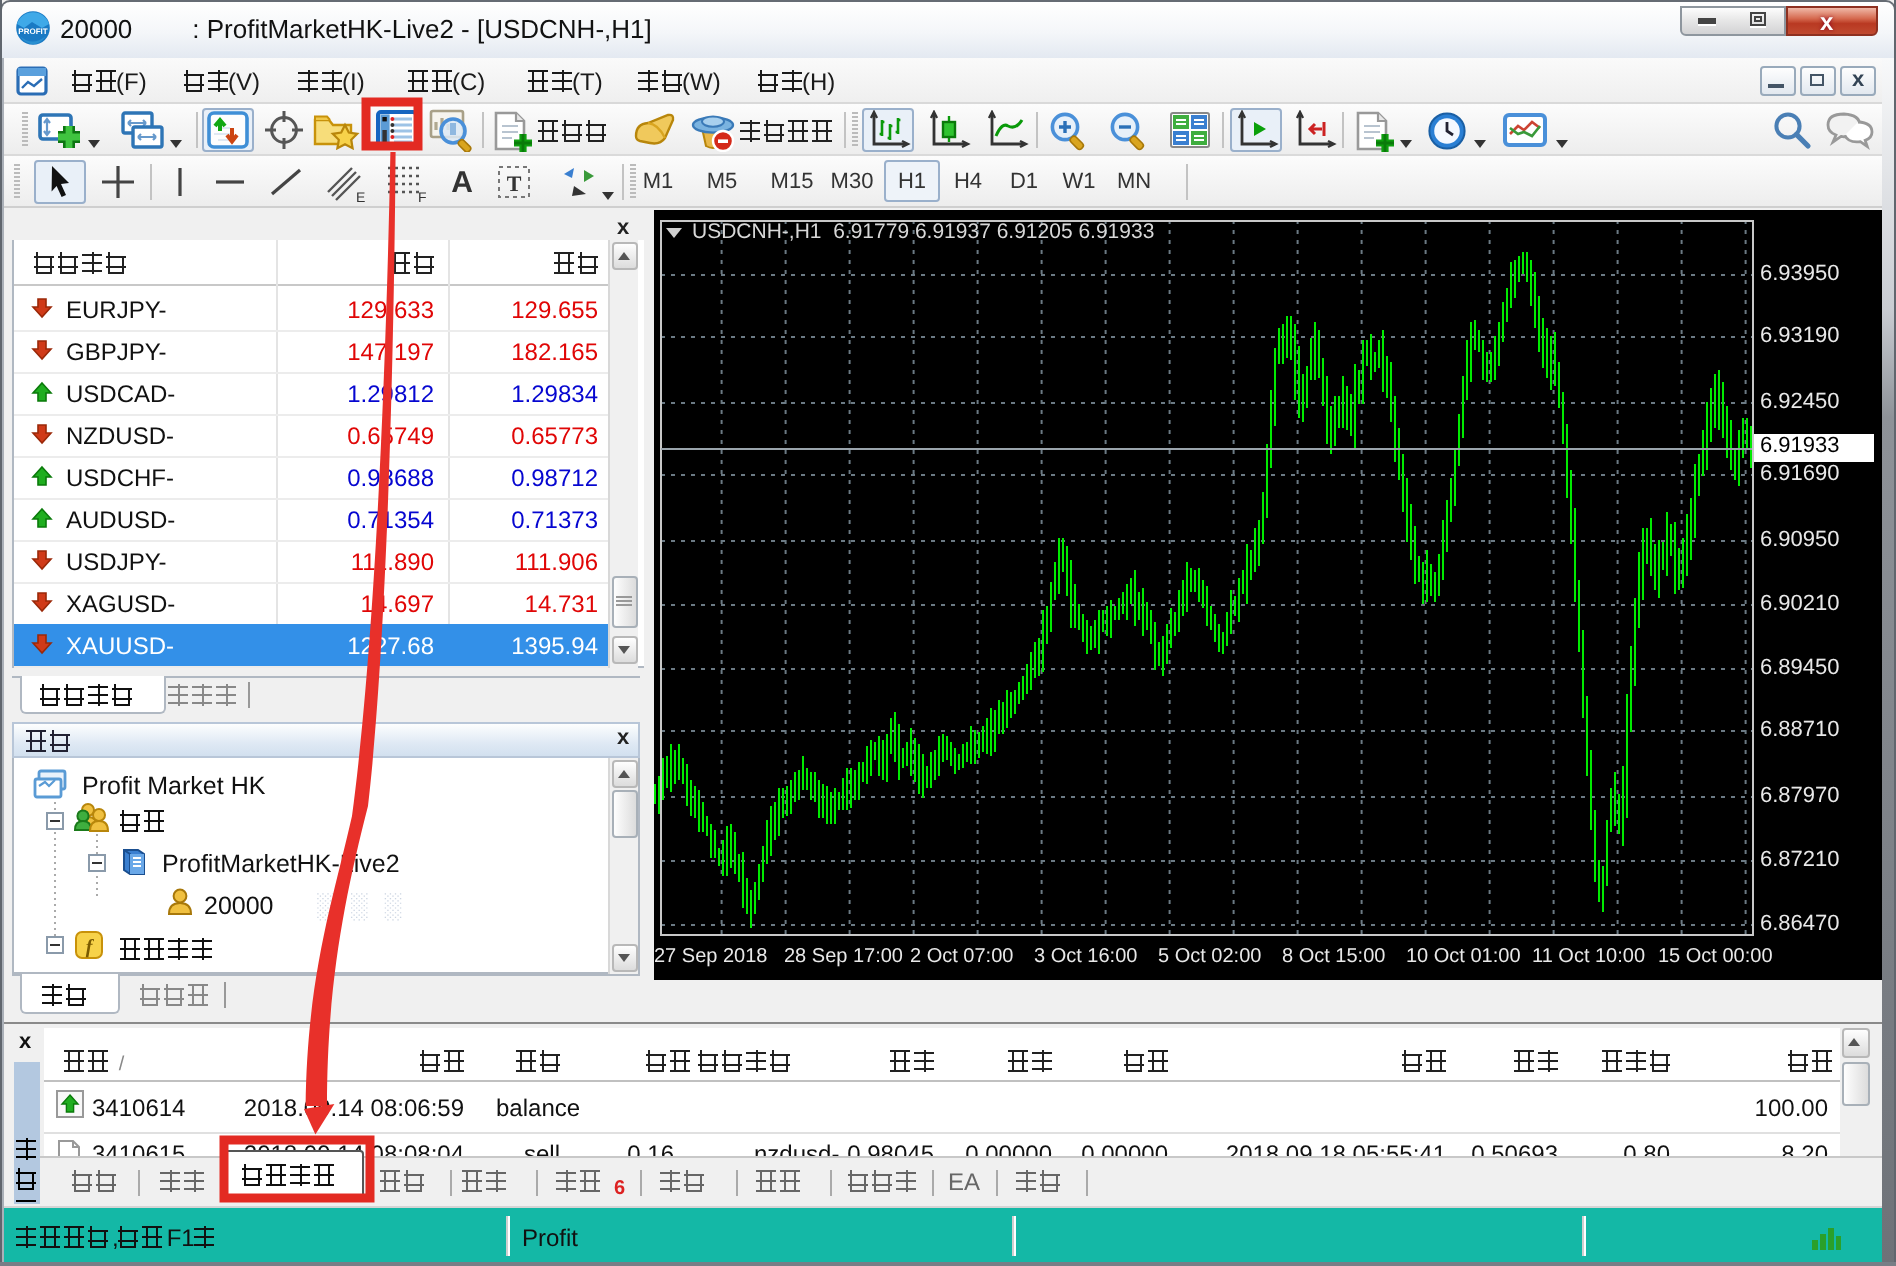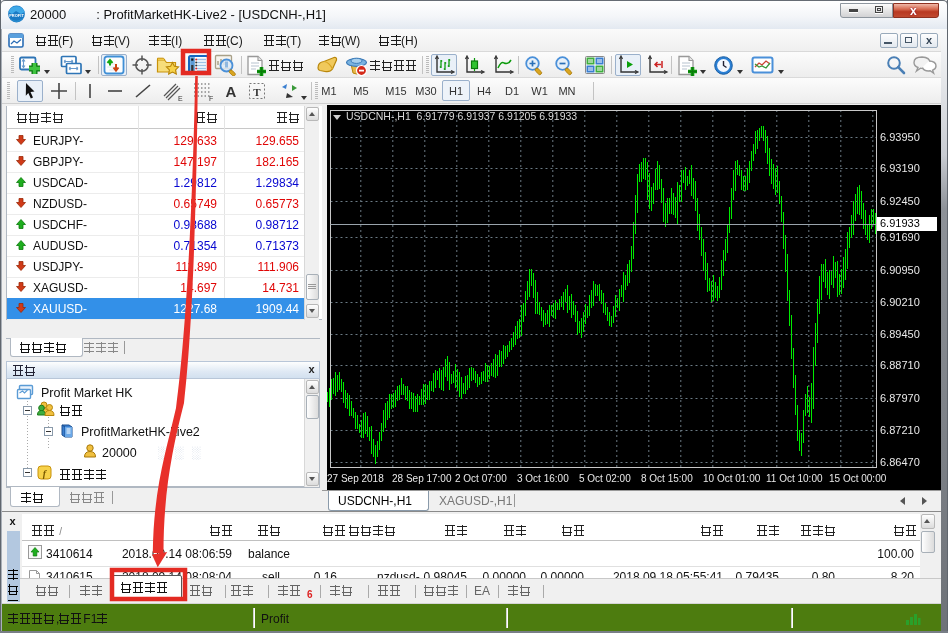--- a/index.html
+++ b/index.html
@@ -335,21 +335,21 @@
     <div class="ab" style="left:441px;top:2px;width:28px;height:21px;border:1px solid #9ab0cb;background:#eef3f9;border-radius:2px"></div>
     <div class="ab" style="left:447px;top:7px;width:16px;font-size:11px;color:#333;text-align:center">H1</div>
     <div class="ab" style="left:475px;top:7px;width:16px;font-size:11px;color:#333;text-align:center">H4</div>
     <div class="ab" style="left:503px;top:7px;width:16px;font-size:11px;color:#333;text-align:center">D1</div>
     <div class="ab" style="left:530px;top:7px;width:17px;font-size:11px;color:#333;text-align:center">W1</div>
     <div class="ab" style="left:557px;top:7px;width:18px;font-size:11px;color:#333;text-align:center">MN</div>
     <div class="sep1" style="left:592px"></div>
   </div>
 <div class="ab" id="mw" style="left:2px;top:104px;width:318px;height:255px;background:#f0f0f0">
     <div class="ab" style="left:303px;top:4px;width:13px;height:13px;color:#222;font-weight:bold;font-size:11px;text-align:center;line-height:13px">x</div>
-    <div class="ab" style="left:4px;top:2px;width:332px;height:214px;background:#fff;border:1px solid #b0b8c2;border-top:none">
+    <div class="ab" style="left:4px;top:16px;width:332px;height:214px;background:#fff;border:1px solid #b0b8c2;border-top:none">
 <div class="ab" style="left:0;top:0;width:312px;height:23px;background:#fff;border-bottom:1px solid #c8c8c8"></div>
       <div class="ab" style="left:10px;top:5px;color:#222"><i class="g g2"></i><i class="g g2"></i><i class="g g0"></i><i class="g g2"></i></div>
       <div class="ab" style="left:126px;top:5px;width:84px;text-align:right;color:#222"><i class="g g1"></i><i class="g g2"></i></div>
       <div class="ab" style="left:212px;top:5px;width:80px;text-align:right;color:#222"><i class="g g1"></i><i class="g g2"></i></div>
       <div class="ab" style="left:131px;top:0;width:1px;height:214px;background:#e4e4e4"></div>
       <div class="ab" style="left:217px;top:0;width:1px;height:214px;background:#e4e4e4"></div>
       <div class="ab" style="left:8px;top:28px"><svg width="12" height="12" viewBox="0 0 12 12" style="">
           <path d="M6 10.5 L1.5 5.5 H4 V1.5 H8 V5.5 H10.5 z" fill="#d03a18" stroke="#9a2808" stroke-width="0.8"></path>
         </svg></div>
       <div class="ab" style="left:26px;top:28px;color:#111;font-size:12px">EURJPY-</div>
@@ -404,21 +404,21 @@
       <div class="ab" style="left:26px;top:175px;color:#111;font-size:12px">XAGUSD-</div>
       <div class="ab" style="left:120px;top:175px;width:90px;text-align:right;color:#e00606;font-size:12px">14.697</div>
       <div class="ab" style="left:200px;top:175px;width:92px;text-align:right;color:#e00606;font-size:12px">14.731</div>
       <div class="ab" style="left:0;top:192px;width:297px;height:1px;background:#ececec"></div>
       <div class="ab" style="left:0;top:192px;width:297px;height:21px;background:#3390e8"></div>
       <div class="ab" style="left:8px;top:196px"><svg width="12" height="12" viewBox="0 0 12 12" style="">
           <path d="M6 10.5 L1.5 5.5 H4 V1.5 H8 V5.5 H10.5 z" fill="#d03a18" stroke="#9a2808" stroke-width="0.8"></path>
         </svg></div>
       <div class="ab" style="left:26px;top:196px;color:#fff;font-size:12px">XAUUSD-</div>
       <div class="ab" style="left:120px;top:196px;width:90px;text-align:right;color:#fff;font-size:12px">1227.68</div>
-      <div class="ab" style="left:200px;top:196px;width:92px;text-align:right;color:#fff;font-size:12px">1909.44</div>
+      <div class="ab" style="left:200px;top:196px;width:92px;text-align:right;color:#fff;font-size:12px">1395.94</div>
       <div class="ab" style="left:0;top:213px;width:297px;height:1px;background:#ececec"></div>
       <div class="ab" style="left:297px;top:0;width:15px;height:214px;background:#f0f0f0;border-left:1px solid #d8d8d8">
 <div class="ab" style="left:1px;top:1px;width:13px;height:14px;background:linear-gradient(#fefefe,#dcdcdc);border:1px solid #b8b8b8;border-radius:2px"></div>
 <div class="ab" style="left:4px;top:6px;width:0;height:0;border-left:3px solid transparent;border-right:3px solid transparent;border-bottom:4px solid #555"></div>
 <div class="ab" style="left:1px;top:168px;width:13px;height:26px;background:linear-gradient(90deg,#fefefe,#dcdcdc);border:1px solid #a8b0b8;border-radius:2px"></div>
 <div class="ab" style="left:3px;top:178px;width:8px;height:1px;background:#999;box-shadow:0 2px 0 #999,0 4px 0 #999"></div>
 <div class="ab" style="left:1px;top:198px;width:13px;height:14px;background:linear-gradient(#fefefe,#dcdcdc);border:1px solid #b8b8b8;border-radius:2px"></div>
 <div class="ab" style="left:4px;top:203px;width:0;height:0;border-left:3px solid transparent;border-right:3px solid transparent;border-top:4px solid #555"></div>
 </div>
     </div>
@@ -521,28 +521,20 @@
         <path d="M3.5 260.5 H549" stroke="#6b7a84" stroke-width="1" stroke-dasharray="2 3"></path>
         <path d="M3.5 293.5 H549" stroke="#6b7a84" stroke-width="1" stroke-dasharray="2 3"></path>
         <path d="M3.5 325.5 H549" stroke="#6b7a84" stroke-width="1" stroke-dasharray="2 3"></path>
         <path d="M3.5 357.5 H549" stroke="#6b7a84" stroke-width="1" stroke-dasharray="2 3"></path>
         <rect x="3.5" y="5.5" width="546" height="357" fill="none" stroke="#c8c8c8" stroke-width="1"></rect>
         <g transform="translate(-5,-1)">
           <path d="M5.5 288V298M7.5 284V303M9.5 275V296M11.5 274V290M13.5 268V292M15.5 271V288M17.5 268V286M19.5 275V288M21.5 278V299M23.5 286V304M25.5 289V305M27.5 291V312M29.5 297V312M31.5 304V314M33.5 308V325M35.5 311V325M37.5 320V329M39.5 316V334M41.5 309V334M43.5 308V330M45.5 312V333M47.5 323V337M49.5 322V350M51.5 335V353M53.5 341V360M55.5 337V353M57.5 328V346M59.5 319V337M61.5 306V328M63.5 299V324M65.5 297V316M67.5 290V314M69.5 290V305M71.5 289V304M73.5 286V303M75.5 282V297M77.5 281V296M79.5 274V291M81.5 280V291M83.5 282V296M85.5 282V297M87.5 286V305M89.5 288V305M91.5 289V308M93.5 292V308M95.5 290V308M97.5 292V301M99.5 285V301M101.5 280V301M103.5 280V300M105.5 281V296M107.5 277V296M109.5 277V287M111.5 269V288M113.5 266V284M115.5 267V276M117.5 264V284M119.5 266V286M121.5 263V287M123.5 255V273M125.5 252V277M127.5 258V286M129.5 270V280M131.5 267V279M133.5 260V284M135.5 265V287M137.5 268V293M139.5 273V295M141.5 279V290M143.5 272V290M145.5 271V286M147.5 264V284M149.5 263V277M151.5 264V276M153.5 267V279M155.5 270V283M157.5 273V281M159.5 268V280M161.5 267V277M163.5 259V278M165.5 261V278M167.5 262V275M169.5 259V272M171.5 255V273M173.5 250V274M175.5 251V272M177.5 246V263M179.5 247V263M181.5 241V260M183.5 242V255M185.5 241V253M187.5 237V248M189.5 234V246M191.5 228V243M193.5 222V241M195.5 217V235M197.5 215V234M199.5 201V232M201.5 199V218M203.5 187V212M205.5 177V196M207.5 165V193M209.5 165V182M211.5 169V194M213.5 176V210M215.5 188V210M217.5 198V211M219.5 203V217M221.5 206V223M223.5 209V221M225.5 206V220M227.5 201V223M229.5 201V212M231.5 199V214M233.5 196V215M235.5 199V206M237.5 195V206M239.5 192V203M241.5 188V206M243.5 185V198M245.5 181V209M247.5 192V206M249.5 190V214M251.5 197V211M253.5 201V218M255.5 207V231M257.5 217V229M259.5 214V234M261.5 208V228M263.5 200V220M265.5 202V214M267.5 191V212M269.5 186V204M271.5 177V202M273.5 180V192M275.5 181V192M277.5 180V197M279.5 186V200M281.5 189V209M283.5 199V211M285.5 203V217M287.5 208V222M289.5 212V223M291.5 202V219M293.5 191V213M295.5 194V204M297.5 185V207M299.5 181V193M301.5 168V198M303.5 171V186M305.5 160V182M307.5 156V179M309.5 142V168M311.5 118V155M313.5 91V130M315.5 70V109M317.5 60V78M319.5 58V78M321.5 54V75M323.5 54V76M325.5 58V96M327.5 69V105M329.5 83V107M331.5 79V100M333.5 65V86M335.5 57V86M337.5 61V85M339.5 75V99M341.5 84V118M343.5 99V123M345.5 94V119M347.5 94V110M349.5 84V110M351.5 89V111M353.5 93V114M355.5 78V121M357.5 81V98M359.5 66V98M361.5 66V79M363.5 63V86M365.5 72V82M367.5 66V80M369.5 61V92M371.5 74V95M373.5 77V107M375.5 94V127M377.5 110V136M379.5 123V152M381.5 135V167M383.5 148V176M385.5 159V188M387.5 174V187M389.5 177V198M391.5 171V197M393.5 178V194M395.5 182V197M397.5 173V194M399.5 156V186M401.5 146V172M403.5 135V157M405.5 121V149M407.5 103V129M409.5 84V115M411.5 66V96M413.5 57V87M415.5 56V71M417.5 61V72M419.5 66V86M421.5 72V87M423.5 72V87M425.5 64V86M427.5 57V79M429.5 47V67M431.5 40V57M433.5 27V50M435.5 26V45M437.5 24V37M439.5 22V33M441.5 22V37M443.5 26V49M445.5 32V60M447.5 44V72M449.5 55V80M451.5 60V85M453.5 64V91M455.5 62V89M457.5 77V100M459.5 92V118M461.5 108V145M463.5 131V168M465.5 150V197M467.5 186V222M469.5 211V255M471.5 244V284M473.5 271V311M475.5 301V337M477.5 326V347M479.5 329V352M481.5 306V339M483.5 290V312M485.5 282V309M487.5 293V313M489.5 279V319M491.5 243V305M493.5 219V262M495.5 195V239M497.5 172V210M499.5 160V196M501.5 160V178M503.5 155V184M505.5 168V191M507.5 166V195M509.5 167V181M511.5 152V184M513.5 158V174M515.5 157V193M517.5 170V191M519.5 165V190M521.5 153V184M523.5 145V176M525.5 128V165M527.5 123V144M529.5 111V134M531.5 97V131M533.5 90V117M535.5 83V110M537.5 81V111M539.5 87V115M541.5 99V125M543.5 106V131M545.5 120V136M547.5 111V139M549.5 105V125M551.5 105V121M553.5 109V130" stroke="#00ea00" stroke-width="1" shape-rendering="crispEdges"></path>
         </g>
         <path d="M3.5 119.5 H549" stroke="#9aa4ac" stroke-width="1"></path>
       </svg><div class="ab" style="left:6px;top:5px;color:#d8d8d8;font-size:10.5px"><span style="display:inline-block;width:0;height:0;border-left:4px solid transparent;border-right:4px solid transparent;border-top:5px solid #d0d0d0;margin-right:5px"></span>USDCNH-,H1&nbsp; 6.91779 6.91937 6.91205 6.91933</div><div class="ab" style="left:553px;top:26px;color:#e8e8e8;font-size:11px">6.93950</div><div class="ab" style="left:553px;top:57px;color:#e8e8e8;font-size:11px">6.93190</div><div class="ab" style="left:553px;top:90px;color:#e8e8e8;font-size:11px">6.92450</div><div class="ab" style="left:553px;top:126px;color:#e8e8e8;font-size:11px">6.91690</div><div class="ab" style="left:553px;top:159px;color:#e8e8e8;font-size:11px">6.90950</div><div class="ab" style="left:553px;top:191px;color:#e8e8e8;font-size:11px">6.90210</div><div class="ab" style="left:553px;top:223px;color:#e8e8e8;font-size:11px">6.89450</div><div class="ab" style="left:553px;top:254px;color:#e8e8e8;font-size:11px">6.88710</div><div class="ab" style="left:553px;top:287px;color:#e8e8e8;font-size:11px">6.87970</div><div class="ab" style="left:553px;top:319px;color:#e8e8e8;font-size:11px">6.87210</div><div class="ab" style="left:553px;top:351px;color:#e8e8e8;font-size:11px">6.86470</div><div class="ab" style="left:550px;top:112px;width:60px;height:14px;background:#fff;color:#000;font-size:11px;padding-left:3px">6.91933</div><div class="ab" style="left:0px;top:368px;color:#e8e8e8;font-size:10px;letter-spacing:0px">27 Sep 2018</div><div class="ab" style="left:65px;top:368px;color:#e8e8e8;font-size:10px;letter-spacing:0px">28 Sep 17:00</div><div class="ab" style="left:128px;top:368px;color:#e8e8e8;font-size:10px;letter-spacing:0px">2 Oct 07:00</div><div class="ab" style="left:190px;top:368px;color:#e8e8e8;font-size:10px;letter-spacing:0px">3 Oct 16:00</div><div class="ab" style="left:252px;top:368px;color:#e8e8e8;font-size:10px;letter-spacing:0px">5 Oct 02:00</div><div class="ab" style="left:314px;top:368px;color:#e8e8e8;font-size:10px;letter-spacing:0px">8 Oct 15:00</div><div class="ab" style="left:376px;top:368px;color:#e8e8e8;font-size:10px;letter-spacing:0px">10 Oct 01:00</div><div class="ab" style="left:439px;top:368px;color:#e8e8e8;font-size:10px;letter-spacing:0px">11 Oct 10:00</div><div class="ab" style="left:502px;top:368px;color:#e8e8e8;font-size:10px;letter-spacing:0px">15 Oct 00:00</div></div>
-<div class="ab" style="left:0;top:386px;width:625px;height:21px;background:#f0f0f0;border-top:1px solid #999">
-<div class="ab" style="left:6px;top:0;width:101px;height:20px;background:#fff;border:1px solid #8a9aaa;border-top:none;border-radius:0 0 3px 3px"></div>
-<div class="ab" style="left:16px;top:3px;color:#000">USDCNH-,H1</div>
-<div class="ab" style="left:117px;top:3px;color:#777">XAGUSD-,H1</div>
-<div class="ab" style="left:192px;top:3px;width:1px;height:13px;background:#999"></div>
-<div class="ab" style="left:578px;top:6px;width:0;height:0;border-top:4px solid transparent;border-bottom:4px solid transparent;border-right:5px solid #555"></div>
-<div class="ab" style="left:600px;top:6px;width:0;height:0;border-top:4px solid transparent;border-bottom:4px solid transparent;border-left:5px solid #555"></div>
-</div>
   </div>
 <div class="ab" id="term" style="left:2px;top:511px;width:944px;height:92px;background:#f0f0f0;border-top:1px solid #8a8a8a">
 <div class="ab" style="left:4px;top:3px;width:13px;height:13px;color:#111;font-weight:bold;font-size:11px;text-align:center;line-height:12px">x</div>
     <div class="ab" style="left:5px;top:19px;width:13px;height:71px;background:#b3c8e0"></div>
     <div class="ab" style="left:6px;top:57px;width:11px;height:32px;overflow:hidden"><i class="g g0" style="margin:0 0 2px 0"></i><i class="g g2" style="margin:0 0 2px 0"></i><i class="g g1" style="margin:0"></i></div>
     <div class="ab" style="left:20px;top:2px;width:898px;height:75px;background:#fff">
 <div class="ab" style="left:0;top:0;width:898px;height:27px;background:#fff;border-bottom:1px solid #c0c0c0"></div>
       <div class="ab" style="left:10px;top:10px;color:#222"><i class="g g1"></i><i class="g g1"></i> <span style="color:#888;font-size:10px">/</span></div>
       <div class="ab" style="left:115px;top:10px;width:95px;text-align:right;color:#222"><i class="g g2"></i><i class="g g1"></i></div>
       <div class="ab" style="left:163px;top:10px;width:95px;text-align:right;color:#222"><i class="g g1"></i><i class="g g2"></i></div>
@@ -570,21 +562,21 @@
         </svg></div>
       <div class="ab" style="left:24px;top:56px;color:#111">3410615</div>
       <div class="ab" style="left:92px;top:56px;width:118px;text-align:right;color:#111">2018.09.14 08:08:04</div>
       <div class="ab" style="left:240px;top:56px;color:#111">sell</div>
       <div class="ab" style="left:277px;top:56px;width:38px;text-align:right;color:#111">0.16</div>
       <div class="ab" style="left:355px;top:56px;color:#111">nzdusd-</div>
       <div class="ab" style="left:387px;top:56px;width:58px;text-align:right;color:#111">0.98045</div>
       <div class="ab" style="left:446px;top:56px;width:58px;text-align:right;color:#111">0.00000</div>
       <div class="ab" style="left:504px;top:56px;width:58px;text-align:right;color:#111">0.00000</div>
       <div class="ab" style="left:583px;top:56px;width:118px;text-align:right;color:#111">2018.09.18 05:55:41</div>
-      <div class="ab" style="left:699px;top:56px;width:58px;text-align:right;color:#111">0.79435</div>
+      <div class="ab" style="left:699px;top:56px;width:58px;text-align:right;color:#111">0.50693</div>
       <div class="ab" style="left:775px;top:56px;width:38px;text-align:right;color:#111">0.80</div>
       <div class="ab" style="left:842px;top:56px;width:50px;text-align:right;color:#111">8.20</div>
     </div>
 <div class="ab" style="left:918px;top:2px;width:16px;height:64px;background:#f0f0f0">
 <div class="ab" style="left:1px;top:0px;width:14px;height:15px;background:linear-gradient(#fefefe,#dcdcdc);border:1px solid #b8b8b8;border-radius:2px"></div>
 <div class="ab" style="left:4px;top:5px;width:0;height:0;border-left:3px solid transparent;border-right:3px solid transparent;border-bottom:4px solid #555"></div>
 <div class="ab" style="left:1px;top:17px;width:14px;height:22px;background:linear-gradient(90deg,#fefefe,#dcdcdc);border:1px solid #a8b0b8;border-radius:2px"></div>
 </div>
     <div class="ab" style="left:18px;top:66px;width:926px;height:26px;background:#f0f0f0;border-top:1px solid #c8c8c8">
 <div class="ab" style="left:92px;top:-4px;width:70px;height:26px;background:#fff;border:1px solid #555;border-radius:2px 2px 0 0"></div>
@@ -604,21 +596,21 @@
       <div class="ab" style="left:205px;top:6px;width:1px;height:13px;background:#aaa"></div>
       <div class="ab" style="left:248px;top:6px;width:1px;height:13px;background:#aaa"></div>
       <div class="ab" style="left:300px;top:6px;width:1px;height:13px;background:#aaa"></div>
       <div class="ab" style="left:348px;top:6px;width:1px;height:13px;background:#aaa"></div>
       <div class="ab" style="left:395px;top:6px;width:1px;height:13px;background:#aaa"></div>
       <div class="ab" style="left:446px;top:6px;width:1px;height:13px;background:#aaa"></div>
       <div class="ab" style="left:478px;top:6px;width:1px;height:13px;background:#aaa"></div>
       <div class="ab" style="left:523px;top:6px;width:1px;height:13px;background:#aaa"></div>
     </div>
 </div>
-<div class="ab" id="status" style="left:1px;top:603px;width:946px;height:28px;background:#4d7c0f;border-top:1px solid #d5d5d5">
+<div class="ab" id="status" style="left:1px;top:603px;width:946px;height:28px;background:#14b8a6;border-top:1px solid #d5d5d5">
 <div class="ab" style="left:7px;top:8px;color:#111"><i class="g g0"></i><i class="g g1"></i><i class="g g1"></i><i class="g g2"></i>,<i class="g g2"></i><i class="g g1"></i>F1<i class="g g0"></i></div>
     <div class="ab" style="left:252px;top:4px;width:1px;height:20px;background:#d0d0d0;box-shadow:1px 0 0 #fff"></div>
     <div class="ab" style="left:260px;top:8px;color:#111">Profit</div>
     <div class="ab" style="left:505px;top:4px;width:1px;height:20px;background:#d0d0d0;box-shadow:1px 0 0 #fff"></div>
     <div class="ab" style="left:790px;top:4px;width:1px;height:20px;background:#d0d0d0;box-shadow:1px 0 0 #fff"></div>
     <svg width="16" height="14" viewBox="0 0 16 14" style="position:absolute;left:904px;top:8px">
       <rect x="1" y="8" width="3" height="5" fill="#2aa02a"></rect>
       <rect x="5" y="5" width="3" height="8" fill="#2aa02a"></rect>
       <rect x="9" y="2" width="3" height="11" fill="#2aa02a"></rect>
       <rect x="13" y="6" width="2.5" height="7" fill="#2aa02a"></rect>

